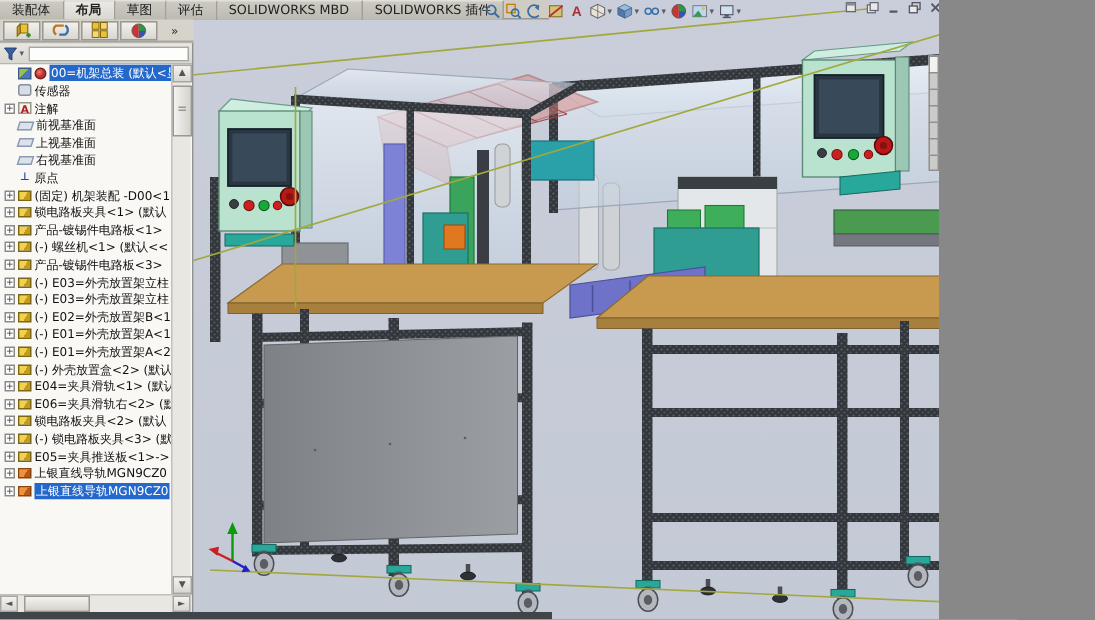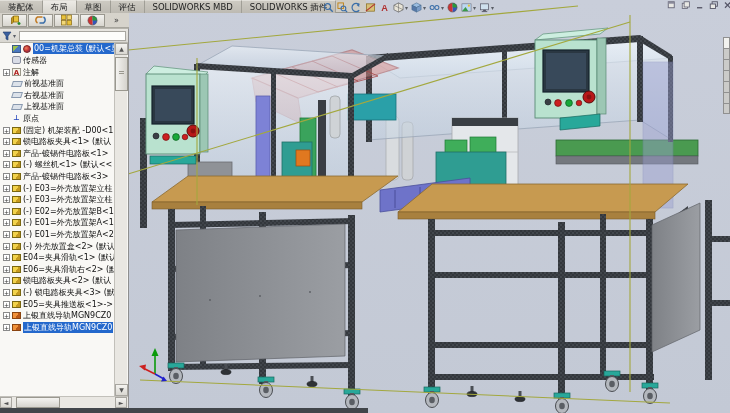--- a/index.html
+++ b/index.html
@@ -1,29 +1,29 @@
 <!DOCTYPE html>
 <html><head>
 <meta charset="utf-8">
 <style>
   html,body{margin:0;padding:0;background:#888;}
   *{box-sizing:border-box;}
-  .app{position:relative;width:730px;height:413px;overflow:hidden;
+  .app{position:relative;width:626px;height:413px;overflow:hidden;
        font-family:"DejaVu Sans","Liberation Sans",sans-serif;background:#c7ccd8;}
 
   
   #viewport{position:absolute;left:0;top:0;width:730px;height:413px;}
 
   
   .tabbar{position:absolute;left:0;top:0;width:366px;height:13px;display:flex;
           background:#cfccc4;border-bottom:1px solid #9a9890;}
   .tab{height:13px;line-height:12px;font-size:8.5px;color:#222;padding:0 8px;
        background:linear-gradient(#cdcac2,#bdbab2);border-right:1px solid #a09e96;
        border-top:1px solid #e2e0da;white-space:nowrap;}
-  .tab.active{background:linear-gradient(#eceae5,#d8d6cf);font-weight:normal;}
+  .tab.active{background:linear-gradient(#eceae5,#d8d6cf);font-weight:bold;}
 
   
   .cmdbar{position:absolute;left:0;top:13px;width:129px;height:15px;background:#d6d3cb;
           border-bottom:1px solid #a8a69e;display:flex;align-items:center;padding-left:2px;}
   .cmdbtn{width:25px;height:13px;margin-right:1px;background:linear-gradient(#f2f1ee,#d8d6cf);
           border:1px solid #9a988f;display:flex;align-items:center;justify-content:center;}
   .cmdbtn svg{display:block;}
   .overflow{font-size:8px;color:#333;margin-left:4px;}
 
   
@@ -477,26 +477,26 @@
           <span class="lbl">注解</span>
         </div>
         <div class="trow">
           <span class="xspace"></span>
           <span class="ti ti-plane"></span>
           <span class="lbl">前视基准面</span>
         </div>
         <div class="trow">
           <span class="xspace"></span>
           <span class="ti ti-plane"></span>
-          <span class="lbl">右视基准面</span>
+          <span class="lbl">上视基准面</span>
         </div>
         <div class="trow">
           <span class="xspace"></span>
           <span class="ti ti-plane"></span>
-          <span class="lbl">上视基准面</span>
+          <span class="lbl">右视基准面</span>
         </div>
         <div class="trow">
           <span class="xspace"></span>
           <span class="ti ti-origin">⊥</span>
           <span class="lbl">原点</span>
         </div>
         <div class="trow">
           <span class="xbox">+</span>
           <span class="ti ti-part"></span>
           <span class="lbl">(固定) 机架装配 -D00&lt;1</span>

